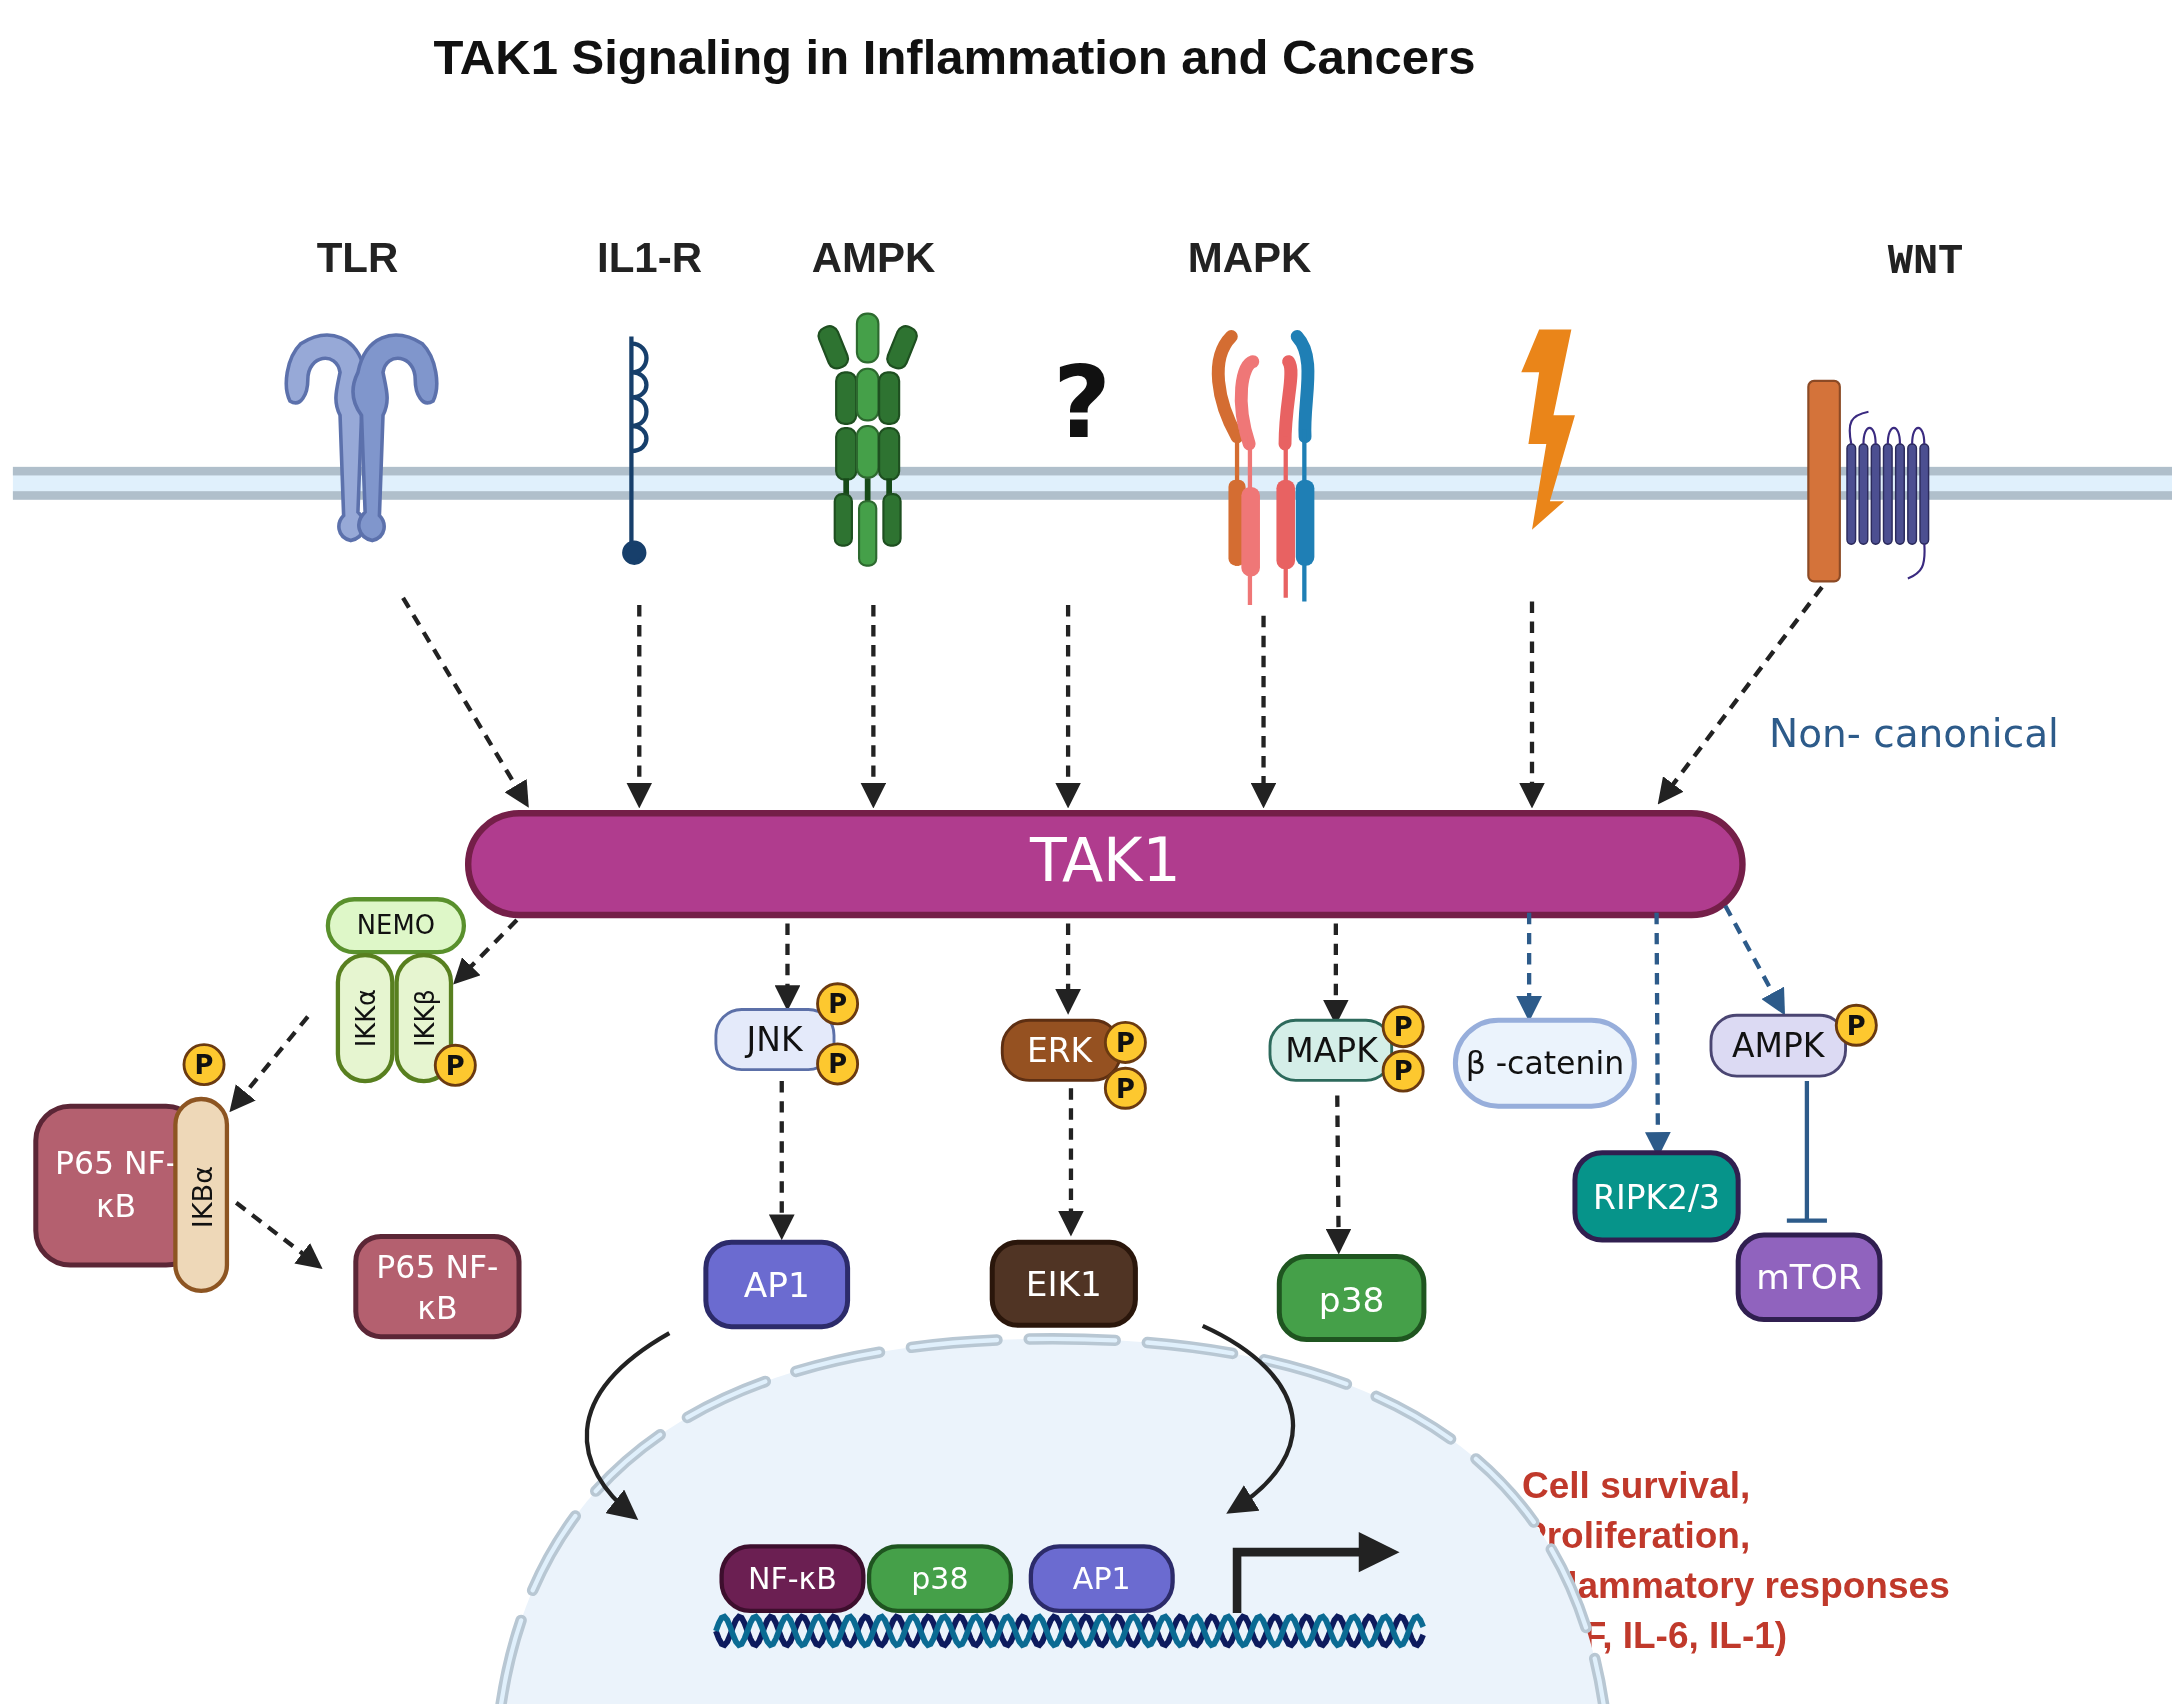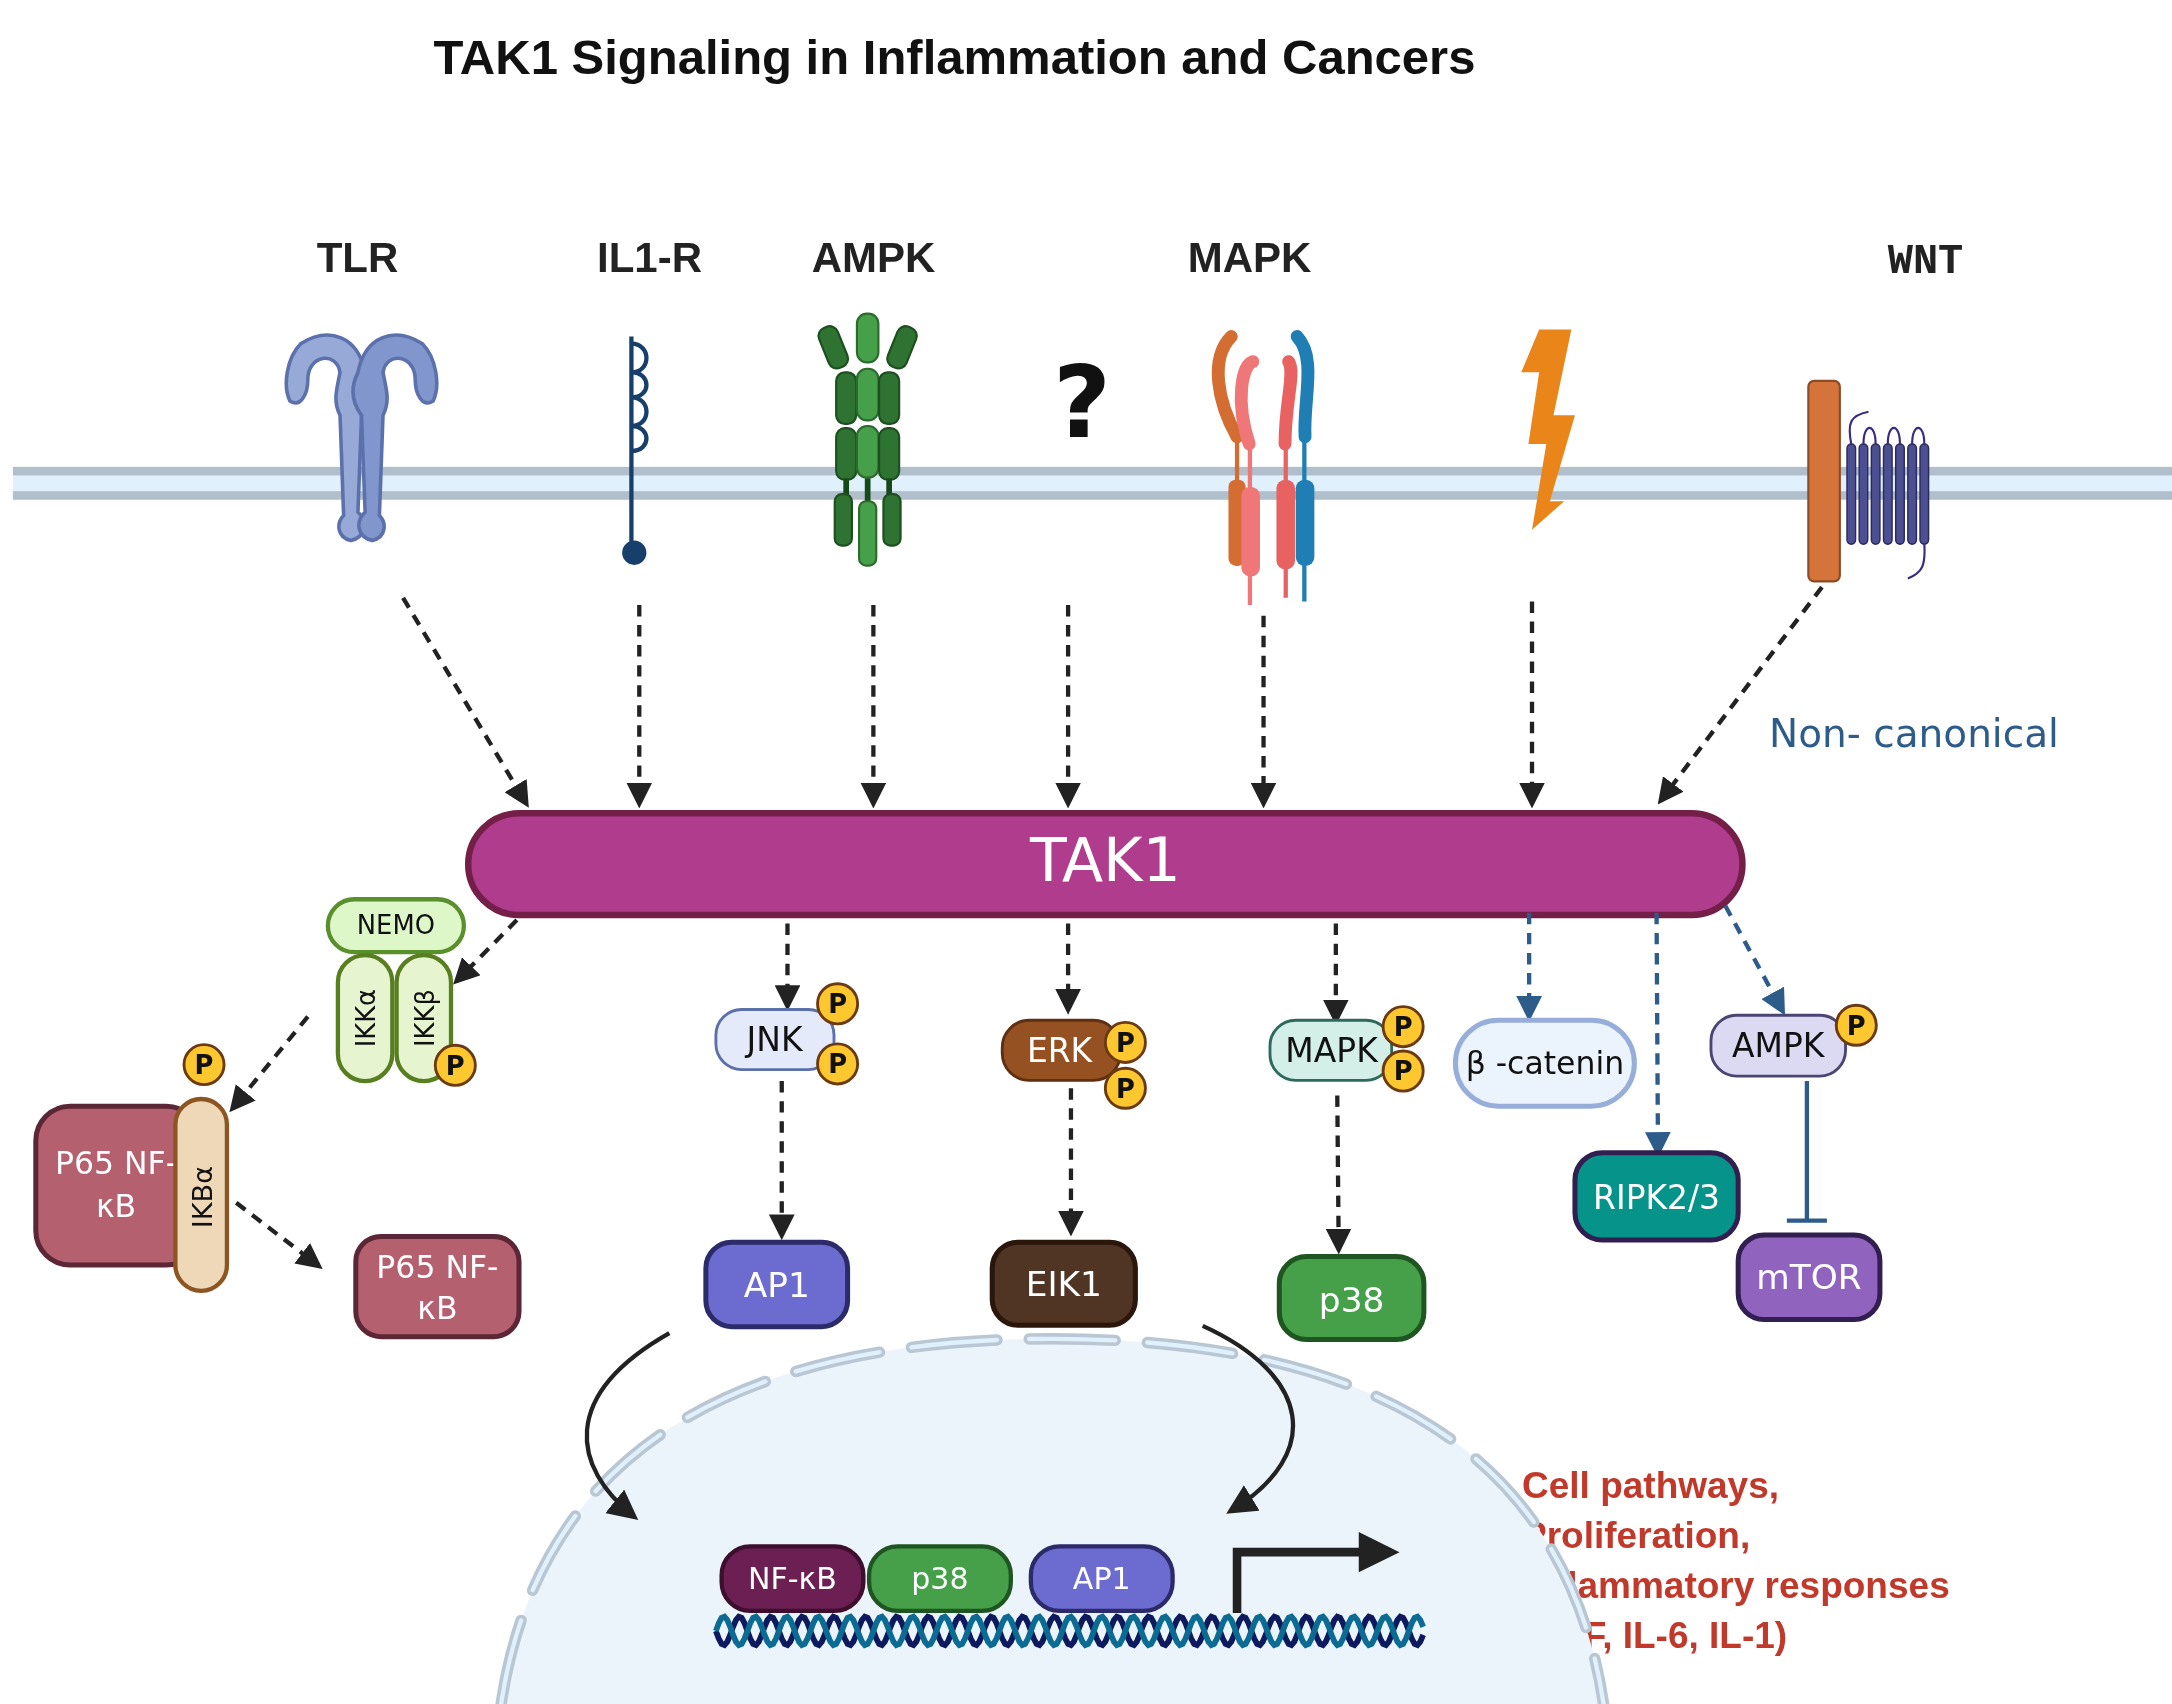--- a/index.html
+++ b/index.html
@@ -24,21 +24,21 @@
   <div class="recv" style="left:802px;top:218px;width:143px;">AMPK</div>
   <div class="recv" style="left:1160px;top:218px;width:179px;">MAPK</div>
   <div class="recv" style="left:1854px;top:222px;width:143px;font-family:Liberation Mono, monospace;">WNT</div>
   <div class="qmark">?</div>
 
   <div class="noncanon">
     <div>Non- canonical</div>
   </div>
 
   <div class="outcome">
-    <div>Cell pathways,</div>
+    <div>Cell survival,</div>
     <div>Proliferation,</div>
     <div>Inflammatory responses</div>
     <div>(TNF, IL-6, IL-1)</div>
   </div>
 
   <svg width="2172" height="1704" viewBox="0 0 3034 2380" style="position:absolute;left:0;top:0;">
     <defs>
       <marker id="ah" viewBox="0 0 10 10" refX="8" refY="5" markerWidth="6" markerHeight="6" orient="auto-start-reverse">
         <path d="M0,0 L10,5 L0,10 z" fill="#222"></path>
       </marker>

